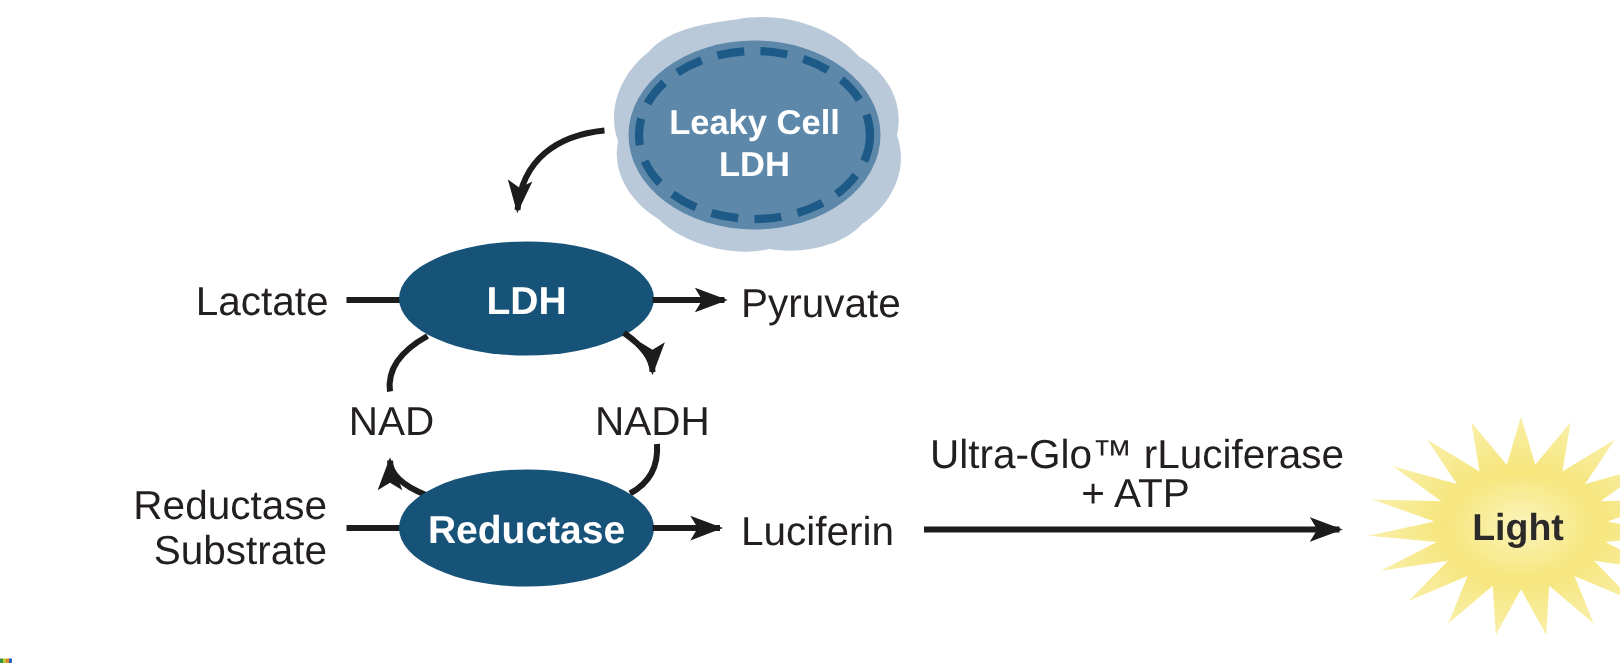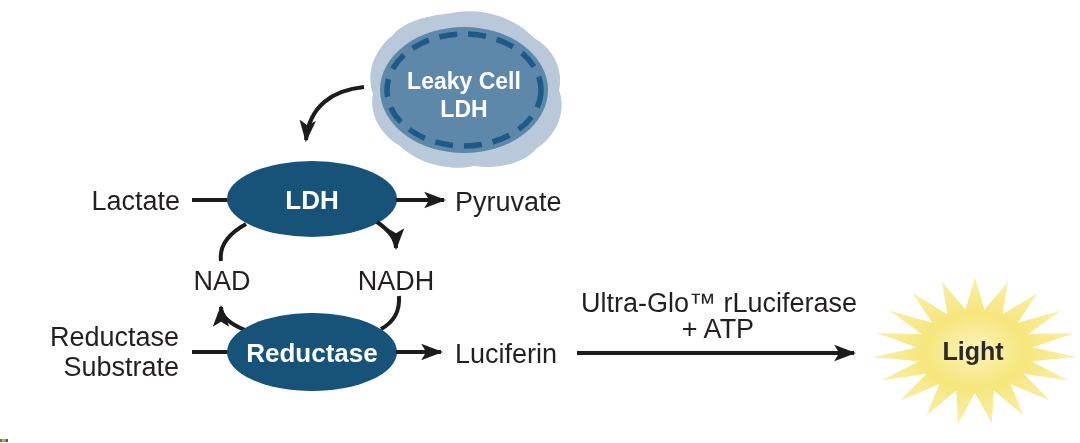--- a/index.html
+++ b/index.html
@@ -9,20 +9,21 @@
     width: 1080px;
     height: 443px;
     overflow: hidden;
     font-family: "Liberation Sans", sans-serif;
   }
   .stage {
     position: relative;
     width: 884px;
     height: 443px;
     background: #ffffff;
+    padding-left: 39px;
   }
   svg { display: block; }
   .lbl {
     font-family: "Liberation Sans", sans-serif;
     font-size: 27px;
     fill: #231f20;
   }
   .lbl-enzyme {
     font-family: "Liberation Sans", sans-serif;
     font-size: 26px;

